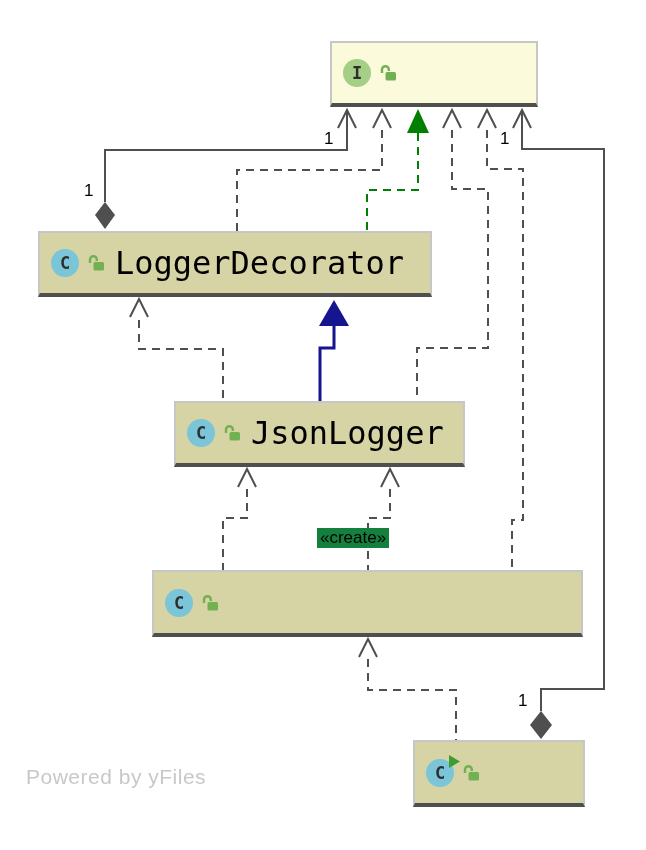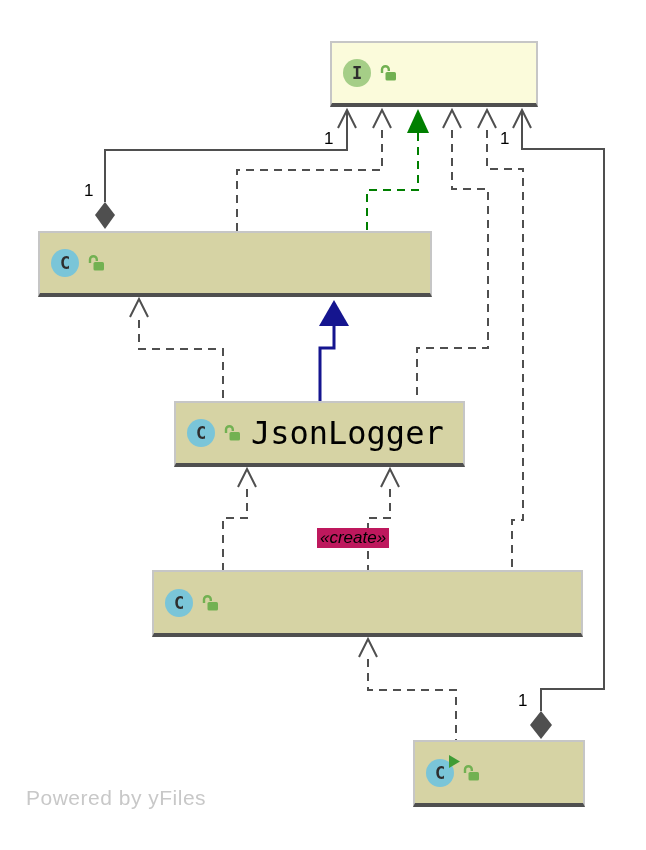--- a/index.html
+++ b/index.html
@@ -37,24 +37,24 @@
 
   .node-label {
     margin-left:8px; color:#000000; white-space:nowrap;
     font:400 32px "DejaVu Sans Mono", monospace;
   }
 
   .edge-label {
     position:absolute; color:#000000;
     font:17px "Liberation Sans", sans-serif;
   }
-  .create-label { background:#be185d; padding:0 3px;font-style:italic; }
+  .create-label { background:#15803d; padding:0 3px; }
 
   .watermark {
-    position:absolute; left:26px; top:786px;
+    position:absolute; left:26px; top:765px;
     font:21px "Liberation Sans", sans-serif;
     color:#C8C8C8; letter-spacing:0.5px;
   }
 </style>
 </head>
 <body>
 
 <div class="canvas">
 
   <svg class="edges" width="646" height="850">
@@ -129,20 +129,21 @@
   </div>
 
   <div class="node cls" style="left:38px;top:231px;width:394px;height:66px">
     <span class="badge-wrap">
       <span class="badge badge-cls">C</span>
     </span>
     <svg class="lock" width="21" height="20" viewBox="0 0 21 20">
       <path d="M4 10 V6.6 a3.4 3.4 0 0 1 6.8 0 V8" stroke-width="2.4" fill="none" stroke="#72B152"></path>
       <rect x="7.5" y="9" width="10.5" height="8.5" rx="1.6" fill="#72B152"></rect>
     </svg>
+    <span class="node-label">LoggerDecorator</span>
   </div>
 
   <div class="node cls" style="left:174px;top:401px;width:291px;height:66px">
     <span class="badge-wrap">
       <span class="badge badge-cls">C</span>
     </span>
     <svg class="lock" width="21" height="20" viewBox="0 0 21 20">
       <path d="M4 10 V6.6 a3.4 3.4 0 0 1 6.8 0 V8" stroke-width="2.4" fill="none" stroke="#72B152"></path>
       <rect x="7.5" y="9" width="10.5" height="8.5" rx="1.6" fill="#72B152"></rect>
     </svg>

